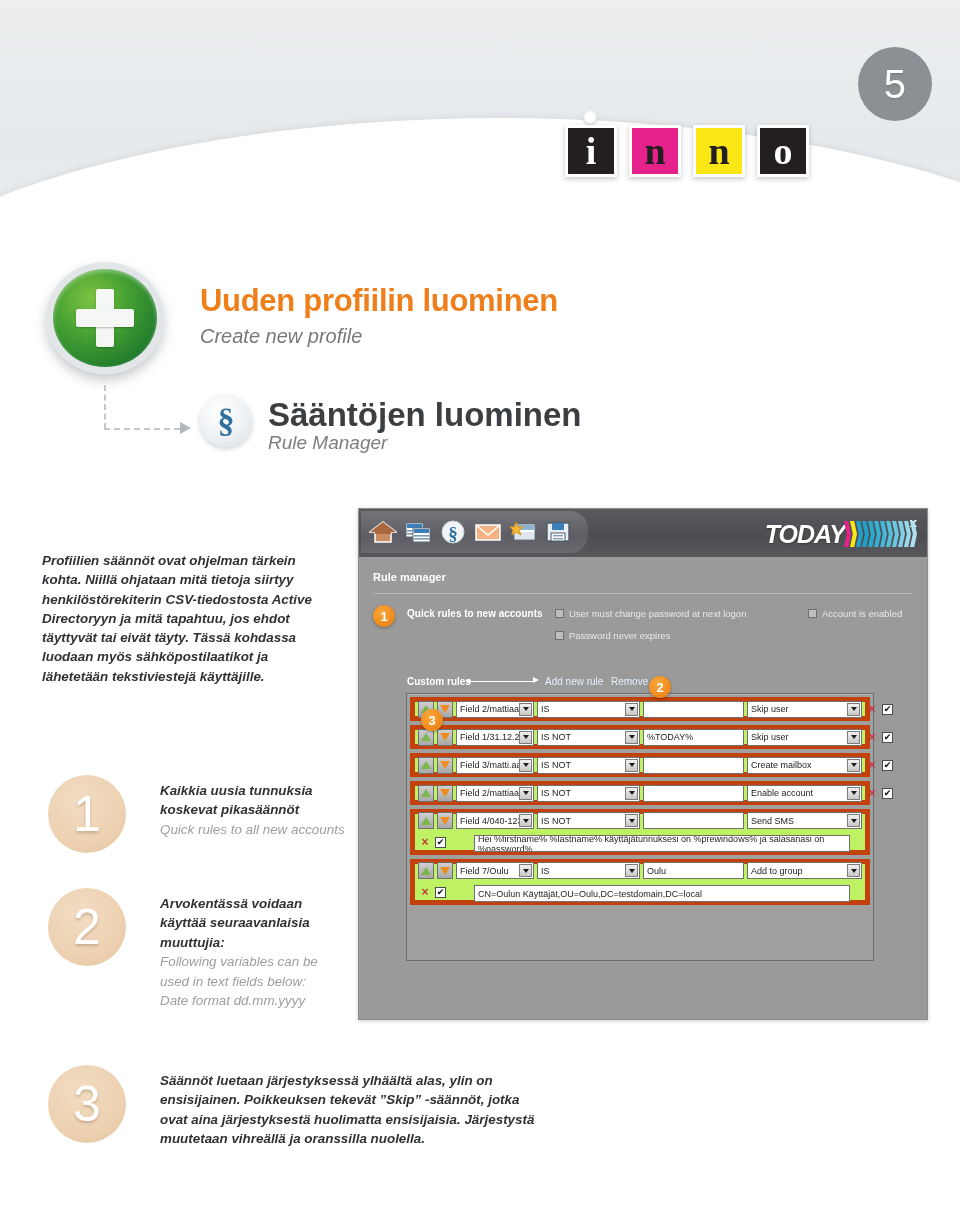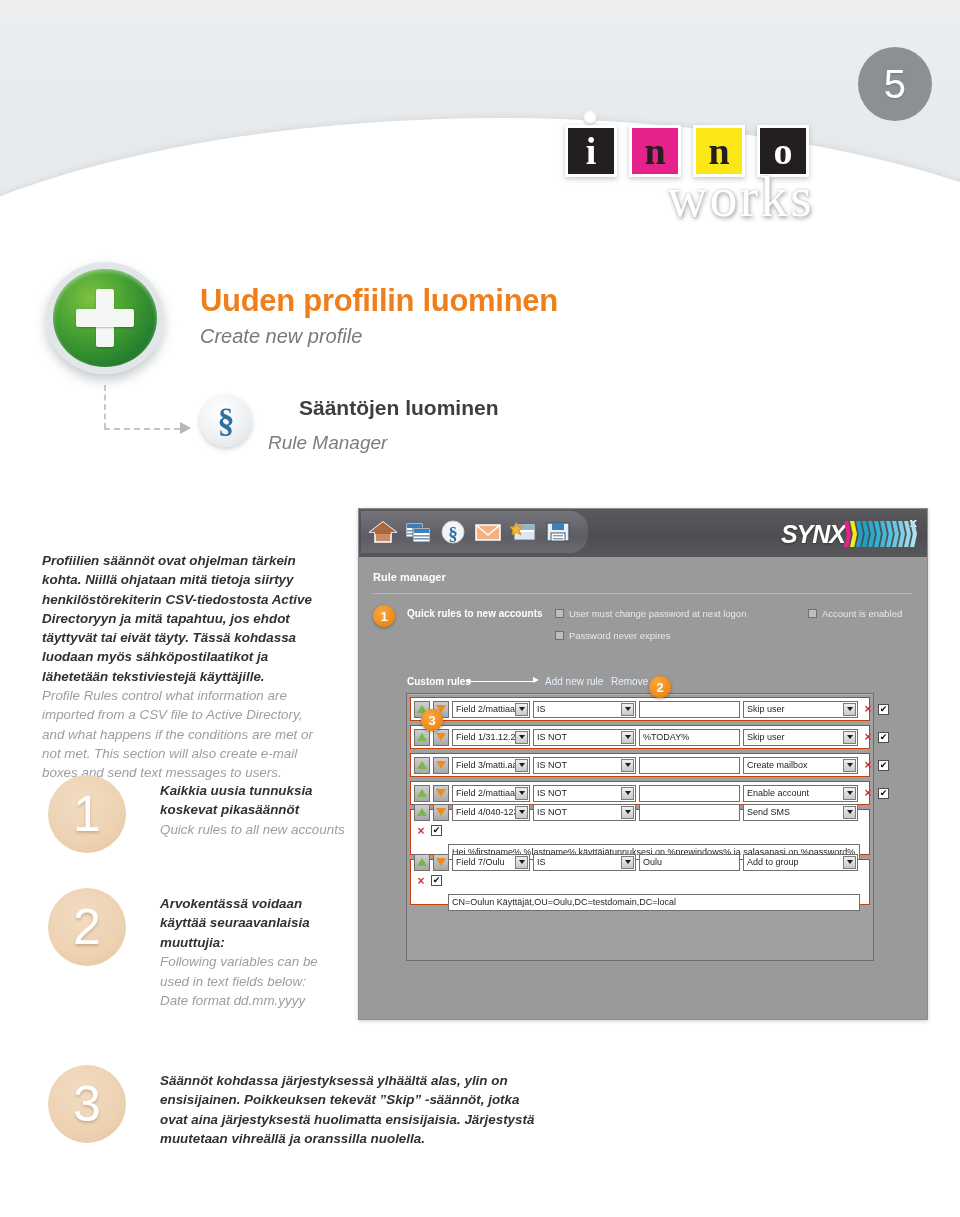--- a/index.html
+++ b/index.html
@@ -98,21 +98,21 @@
   #para-icon {
     position: absolute; left: 200px; top: 395px;
     width: 52px; height: 52px; border-radius: 50%;
     background: radial-gradient(circle at 40% 32%, #ffffff 0%, #eef1f4 55%, #d9dee3 100%);
     box-shadow: 0 2px 5px rgba(120,128,136,.38);
     display: flex; align-items: center; justify-content: center;
     font-family: "Liberation Serif", serif; font-size: 34px; font-weight: bold; color: #2e6f9e;
   }
   #title2-main {
     position: absolute; left: 268px; top: 396px;
-    font-size: 21px; font-weight: bold; color: #3c3f42; margin-left: 31px;
+    font-size: 33px; font-weight: bold; color: #3c3f42;
   }
   #title2-sub {
     position: absolute; left: 268px; top: 432px;
     font-size: 19px; font-style: italic; color: #7b7e81;
   }
 
   
   #body-text {
     position: absolute; left: 42px; top: 512px; width: 286px;
     font-size: 13.4px; line-height: 1.44; font-style: italic; margin-top: 39px;
@@ -217,21 +217,21 @@
 
   #rules-panel {
     position: absolute; left: 47px; top: 136px;
     width: 468px; height: 268px;
     background: #a0a0a0; border: 1px solid #6d6d6d;
     box-shadow: inset 0 1px 0 #b5b5b5;
     padding: 3px;
   }
   .rule-row {
     position: relative; height: 24px; margin-bottom: 4px;
-    background: #ffffff; border: 1px solid #c2410c;
+    background: #bef264; border: 5px solid #c2410c;
     display: flex; align-items: center; padding: 0 3px; gap: 3px;
   }
   .rule-row.tall { height: 46px; flex-wrap: wrap; align-content: center; }
   .arrow-btn {
     width: 16px; height: 17px; flex: none;
     background: linear-gradient(180deg,#cfcfcf,#a8a8a8);
     border: 1px solid #6f6f6f; cursor: pointer;
     display: flex; align-items: center; justify-content: center;
   }
   .arrow-up::after   { content: ""; width: 0; height: 0; border-bottom: 8px solid #7ab648; border-left: 5px solid transparent; border-right: 5px solid transparent; }
@@ -251,21 +251,21 @@
   .combo .btn::after { content: ""; width: 0; height: 0; border-top: 4px solid #1d1d1d; border-left: 3px solid transparent; border-right: 3px solid transparent; }
   .c-field { width: 78px; }
   .c-op    { width: 103px; }
   .c-act   { width: 115px; }
   .txtfield {
     height: 17px; background: #ffffff; border: 1px solid #6f6f6f;
     font-size: 9px; color: #1d1d1d; display: flex; align-items: center;
     padding-left: 3px; flex: none; overflow: hidden; cursor: text;
   }
   .t-val { width: 101px; }
-  .t-wide { width: 412px; margin: 3px 0 0 34px; }
+  .t-wide { width: 376px; margin: 3px 0 0 25px; }
   .del-x { width: 14px; text-align: center; color: #c8353c; font-size: 12px; font-weight: bold; cursor: pointer; flex: none; }
   .enable-box {
     width: 11px; height: 11px; background: #ffffff; border: 1px solid #4d4d4d;
     display: flex; align-items: center; justify-content: center;
     font-size: 9px; color: #111; flex: none; cursor: pointer; line-height: 1;
   }
 </style>
 </head>
 <body>
 
@@ -274,21 +274,20 @@
 </div>
 
 <div id="page-badge">5</div>
 
 <div id="logo">
   <div id="logo-dot"></div>
   <div class="logo-sq" id="sq-i">i</div>
   <div class="logo-sq" id="sq-n1">n</div>
   <div class="logo-sq" id="sq-n2">n</div>
   <div class="logo-sq" id="sq-o">o</div>
-  <div id="logo-works">works</div>
 </div>
 
 <div id="hdr-green-icon">
   <div id="plus-v"></div>
   <div id="plus-h"></div>
 </div>
 <div id="title-main">Uuden profiilin luominen</div>
 <div id="title-sub">Create new profile</div>
 
 <div id="connector">
@@ -296,21 +295,20 @@
   <div id="conn-h"></div>
   <div id="conn-arrow"></div>
 </div>
 
 <div id="para-icon">§</div>
 <div id="title2-main">Sääntöjen luominen</div>
 <div id="title2-sub">Rule Manager</div>
 
 <div id="body-text">
   <span id="body-fi">Profiilien säännöt ovat ohjelman tärkein kohta. Niillä ohjataan mitä tietoja siirtyy henkilöstörekiterin CSV-tiedostosta Active Directoryyn ja mitä tapahtuu, jos ehdot täyttyvät tai eivät täyty. Tässä kohdassa luodaan myös sähköpostilaatikot ja lähetetään tekstiviestejä käyttäjille.</span>
-  <span id="body-en">Profile Rules control what information are imported from a CSV file to Active Directory, and what happens if the conditions are met or not met. This section will also create e-mail boxes and send text messages to users.</span>
 </div>
 
 <div class="callout" id="callout-1">
   <div class="callout-circle">1</div>
   <div class="callout-text">
     <span class="co-fi">Kaikkia uusia tunnuksia koskevat pikasäännöt</span>
     <span class="co-en">Quick rules to all new accounts</span>
   </div>
 </div>
 
@@ -319,21 +317,21 @@
   <div class="callout-text">
     <span class="co-fi">Arvokentässä voidaan käyttää seuraavanlaisia muuttujia:</span>
     <span class="co-en">Following variables can be used in text fields below:</span>
     <span class="co-en">Date format dd.mm.yyyy</span>
   </div>
 </div>
 
 <div class="callout" id="callout-3">
   <div class="callout-circle">3</div>
   <div class="callout-text">
-    <span class="co-fi">Säännöt kohdassa järjestyksessä ylhäältä alas, ylin on ensisijainen. Poikkeuksen tekevät ”Skip” -säännöt, jotka ovat aina järjestyksestä huolimatta ensisijaisia. Järjestystä muutetaan vihreällä ja oranssilla nuolella.</span>
+    <span class="co-fi">Säännöt luetaan järjestyksessä ylhäältä alas, ylin on ensisijainen. Poikkeuksen tekevät ”Skip” -säännöt, jotka ovat aina järjestyksestä huolimatta ensisijaisia. Järjestystä muutetaan vihreällä ja oranssilla nuolella.</span>
   </div>
 </div>
 
 <div id="app">
 
   <div id="app-titlebar">
     <div id="app-close">x</div>
 
     <div id="toolbar">
       <div class="tb-icon">
@@ -379,21 +377,21 @@
           <rect x="3" y="4" width="22" height="18" fill="#e8eef3" stroke="#4a5a68" stroke-width="1.4"></rect>
           <rect x="8" y="4" width="12" height="7" fill="#3c7fb9"></rect>
           <rect x="7" y="14" width="14" height="8" fill="#fff" stroke="#4a5a68"></rect>
           <rect x="9" y="16" width="10" height="1.4" fill="#7c9ab4"></rect>
           <rect x="9" y="19" width="10" height="1.4" fill="#7c9ab4"></rect>
         </svg>
       </div>
     </div>
 
     <div id="synx">
-      <span id="synx-word">SYNX</span>
+      <span id="synx-word">TODAY</span>
       <span class="chev" style="background:#e5218b;"></span>
       <span class="chev" style="background:#fbe616;"></span>
       <span class="chev" style="background:#1ea0c8;"></span>
       <span class="chev" style="background:#1ea0c8;"></span>
       <span class="chev" style="background:#2aa9cf;"></span>
       <span class="chev" style="background:#35b1d4;"></span>
       <span class="chev" style="background:#45b8d8;"></span>
       <span class="chev" style="background:#58c0dc;"></span>
       <span class="chev" style="background:#6bc7e0;"></span>
       <span class="chev" style="background:#80cfe4;"></span>

